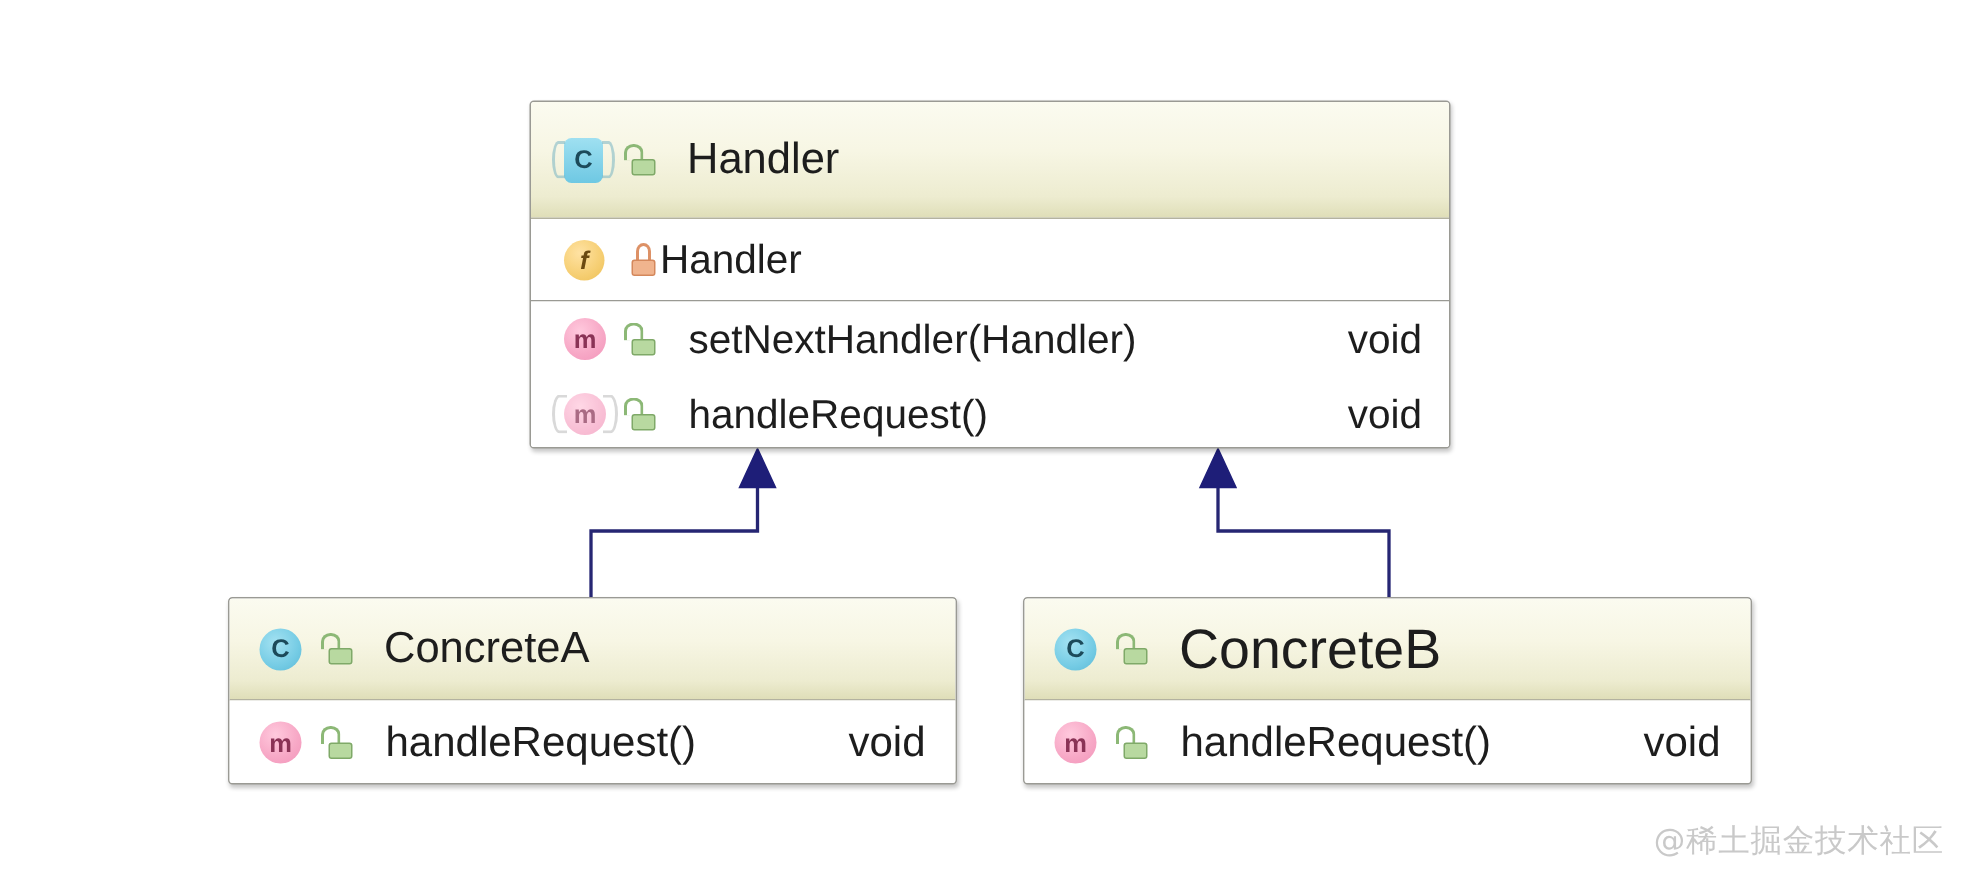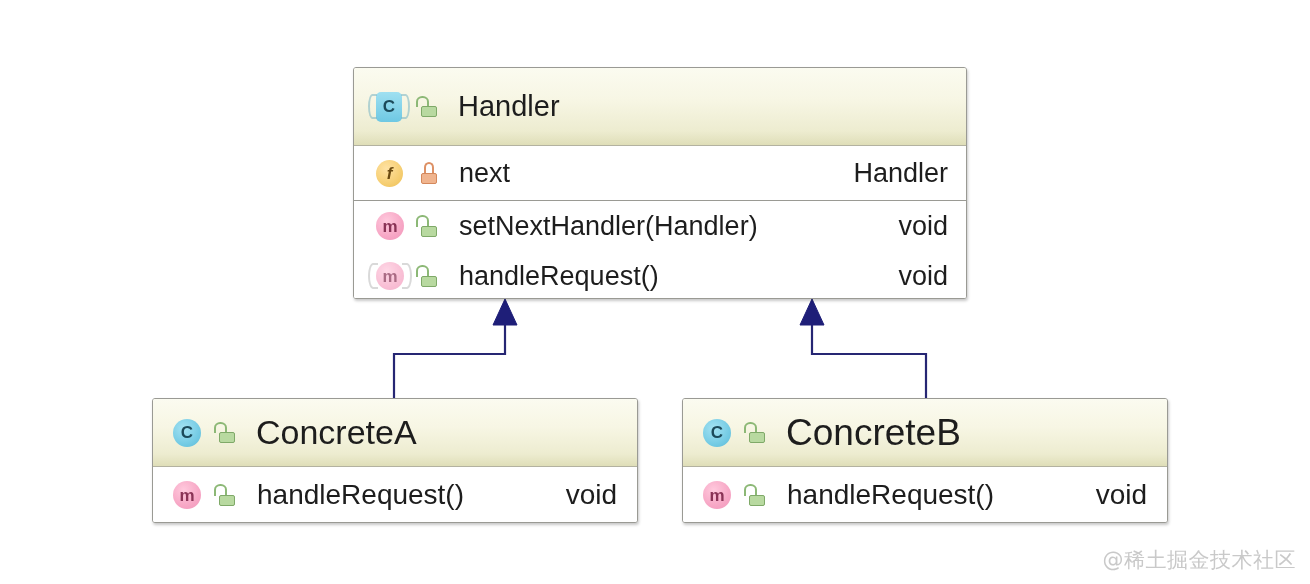--- a/index.html
+++ b/index.html
@@ -271,21 +271,20 @@
 
     <div class="uml-section">
       <div class="uml-row" style="height:54px; padding:0 18px 0 22px;">
         <span class="row-icons">
           <span class="icon ico-field" style="width:27px; height:27px; font-size:17px;">f</span>
           <span class="icon ico-lock closed" style="width:20px; height:22px; margin-left:17px;">
             <span class="shackle"></span>
               <span class="body"></span>
           </span>
         </span>
-        <span class="row-name" style="margin-left:19px; font-size:27px;">next</span>
         <span class="row-type" style="font-size:27px;">Handler</span>
       </div>
     </div>
 
     <div class="uml-section">
       <div class="uml-row" style="height:50px; padding:0 18px 0 22px;">
         <span class="row-icons">
           <span class="icon ico-method" style="width:28px; height:28px; font-size:17px;">m</span>
           <span class="icon ico-lock open" style="width:20px; height:22px; margin-left:16px;">
             <span class="shackle"></span>
@@ -311,21 +310,21 @@
   </div>
 
   <div class="uml-class" style="left:152px; top:398px; width:486px; height:125px;">
 
     <div class="uml-header" style="height:68px; padding-left:20px;">
       <span class="icon ico-class" style="width:28px; height:28px; font-size:17px;">C</span>
       <span class="icon ico-lock open" style="width:20px; height:22px; margin-left:17px;">
         <span class="shackle"></span>
           <span class="body"></span>
       </span>
-      <span class="row-name" style="margin-left:18px; font-size:34px;">ConcreteA</span>
+      <span class="row-name" style="margin-left:18px; font-size:29px;">ConcreteA</span>
     </div>
 
     <div class="uml-section">
       <div class="uml-row" style="height:56px; padding:0 20px 0 20px;">
         <span class="row-icons">
           <span class="icon ico-method" style="width:28px; height:28px; font-size:17px;">m</span>
           <span class="icon ico-lock open" style="width:20px; height:22px; margin-left:17px;">
             <span class="shackle"></span>
               <span class="body"></span>
           </span>

